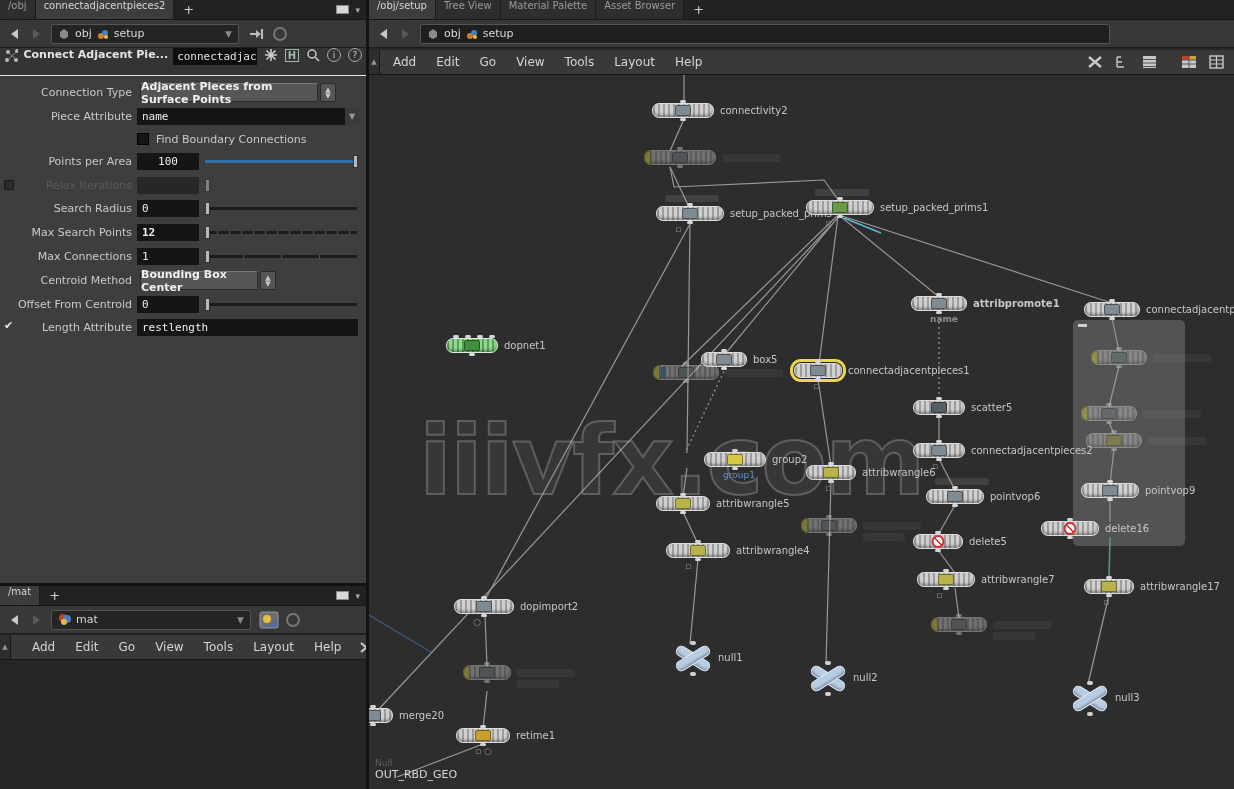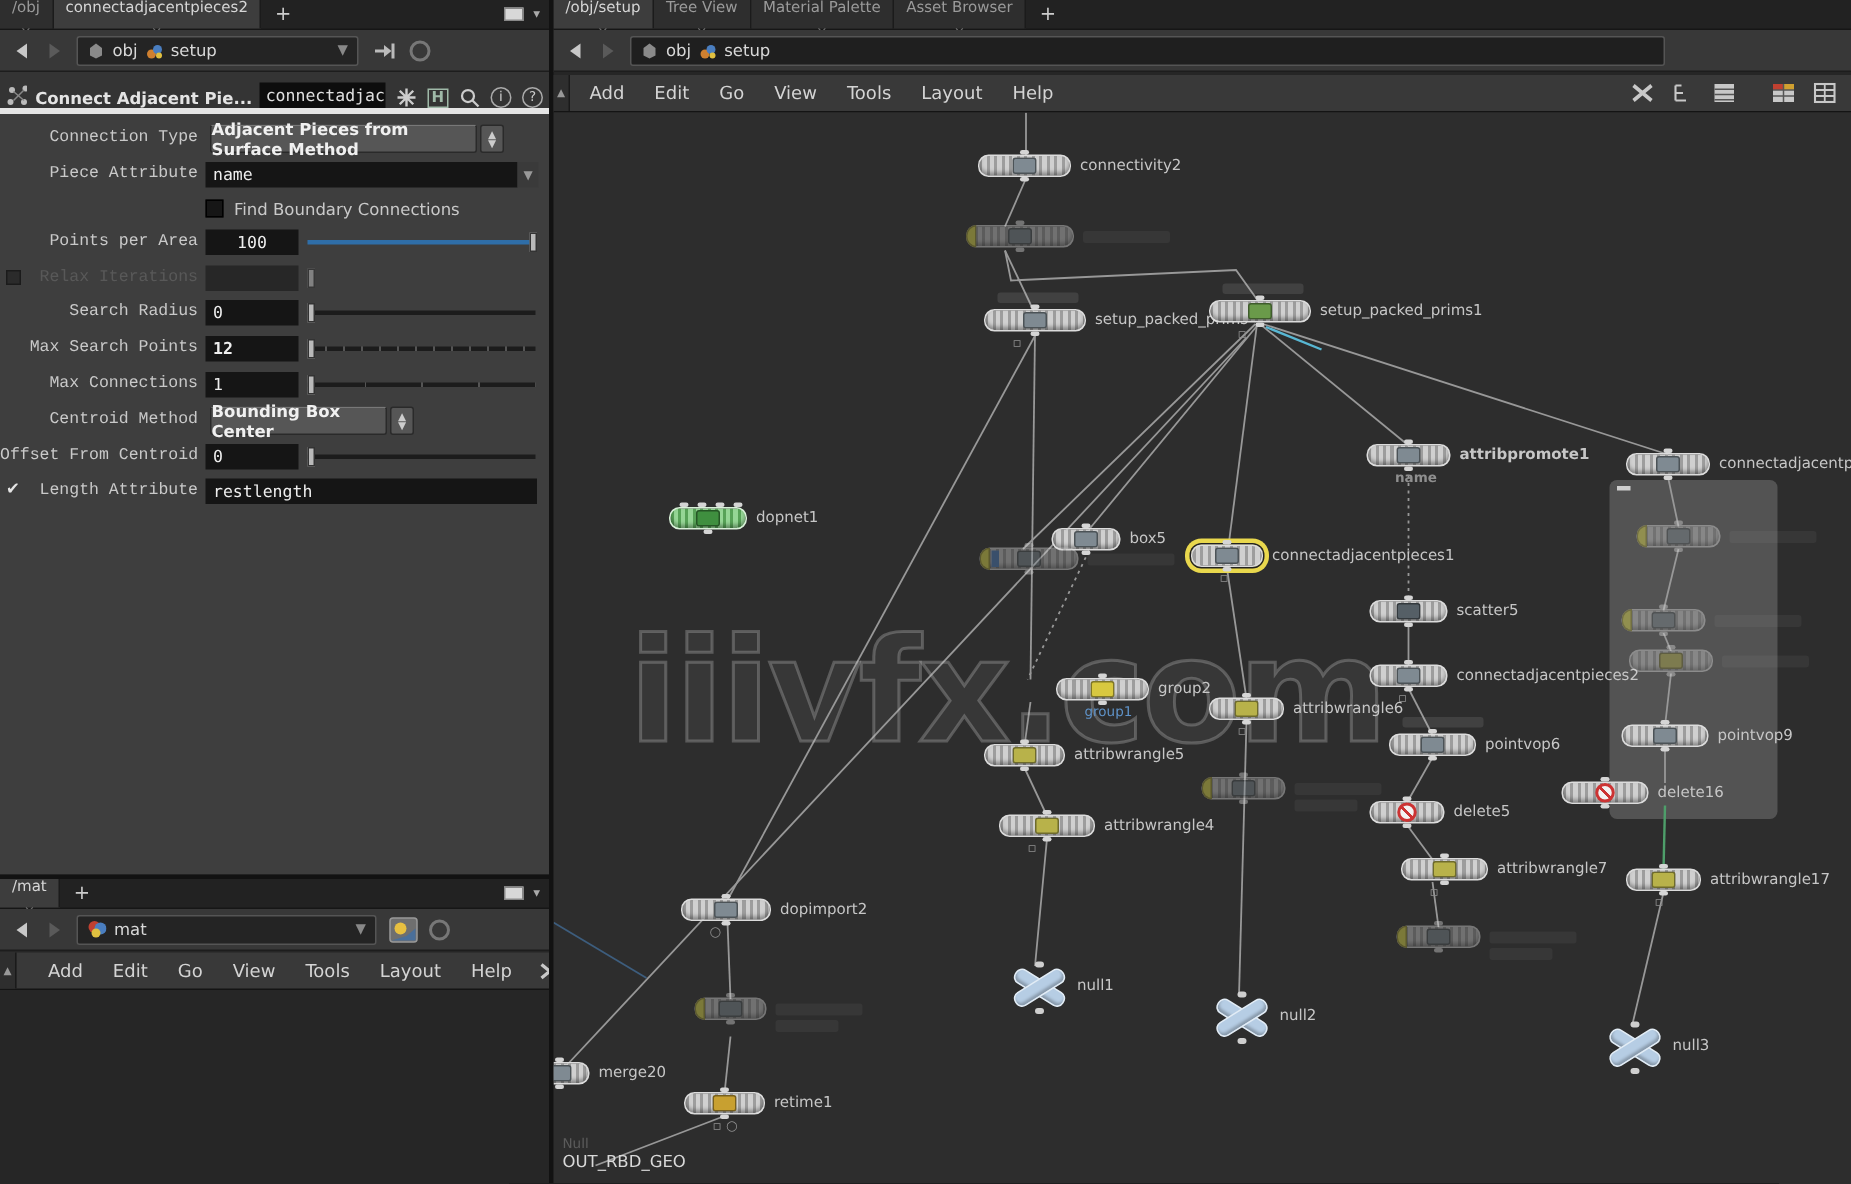--- a/index.html
+++ b/index.html
@@ -20,28 +20,28 @@
   .pathbar { position:absolute; left:0; right:0; height:28px; background:#383838; display:flex; align-items:center; border-bottom:1px solid #1d1d1d; }
   .navarrows { display:flex; align-items:center; gap:7px; padding:0 8px; }
   .pathfield { height:20px; background:#242424; border:1px solid #555; border-radius:2px; display:flex; align-items:center; gap:5px; padding:0 6px; color:#d8d8d8; font-size:11px; }
   .pathdrop { margin-left:auto; color:#888; font-size:9px; padding-left:8px; }
   .menubar { position:absolute; left:0; right:0; height:25px; background:#393939; display:flex; align-items:center; gap:2px; border-bottom:1px solid #141414; }
   .mi { padding:2px 10px; color:#d4d4d4; font-size:12px; }
   .ring { width:14px; height:14px; border:2px solid #777; border-radius:50%; }
 
   
   #ppane { position:absolute; left:0; top:0; width:366px; height:583px; background:#3e3e3e; overflow:hidden; }
-  #phdr { position:absolute; top:48px; left:0; right:0; height:28px; background:#343434; display:flex; align-items:flex-end; gap:5px; padding:0 4px; border-bottom:4px solid #e5e5e5; }
+  #phdr { position:absolute; top:48px; left:0; right:0; height:28px; background:#343434; display:flex; align-items:flex-start; gap:5px; padding:0 4px; border-bottom:1px solid #e5e5e5; }
   #phdr .ptitle { color:#e4e4e4; font-size:11px; font-weight:bold; white-space:nowrap; }
   .namefield { background:#0d0d0d; color:#e0e0e0; font-family:"DejaVu Sans Mono",monospace; font-size:11px; padding:2px 4px; width:102px; white-space:nowrap; overflow:hidden; }
   .hicons { display:flex; align-items:center; gap:7px; margin-left:2px; }
   .circ { width:14px; height:14px; border:1px solid #aaa; border-radius:50%; color:#ccc; font-size:9px; display:flex; align-items:center; justify-content:center; }
   #params { position:absolute; top:76px; left:0; right:0; bottom:0; }
   .prow { position:absolute; left:0; right:4px; height:20px; }
-  .plabel { position:absolute; left:0; top:3px; width:132px; text-align:right; color:#c9c9c9; font-size:11px; white-space:nowrap;font-family:Liberation Mono, monospace; }
+  .plabel { position:absolute; left:0; top:3px; width:132px; text-align:right; color:#c9c9c9; font-size:11px; white-space:nowrap; }
   .prow.dis .plabel { color:#6f6f6f; }
   .pfield { position:absolute; top:1px; height:17px; background:#151515; color:#eeeeee; font-family:"DejaVu Sans Mono",monospace; font-size:11px; padding:2px 5px; }
   .combo-arrow { position:absolute; top:1px; width:14px; height:17px; background:#3a3a3a; color:#999; font-size:8px; display:flex; align-items:center; justify-content:center; }
   .pmenu { position:absolute; top:0; height:19px; background:#565656; border:1px solid #2a2a2a; border-top-color:#787878; border-radius:2px; color:#f0f0f0; font-size:11px; font-weight:bold; display:flex; align-items:center; justify-content:center; }
   .stepper { position:absolute; top:0; width:16px; height:19px; background:#565656; border:1px solid #2a2a2a; border-radius:2px; color:#ccc; font-size:7px; display:flex; flex-direction:column; align-items:center; justify-content:center; line-height:6px; }
   .strack { position:absolute; top:8px; height:3px; background:#1c1c1c; }
   .strack.blue { background:#2f6ea8; }
   .strack.ticks { box-shadow:0 5px 0 -2px rgba(110,110,110,0.9); background:repeating-linear-gradient(90deg,#555 0 1px,#1c1c1c 1px 12px); }
   .strack.ticks2 { background:repeating-linear-gradient(90deg,#555 0 1px,#1c1c1c 1px 38px); }
   .shandle { position:absolute; top:3px; width:5px; height:13px; background:#b9b9b9; border:1px solid #333; }
@@ -171,21 +171,21 @@
           </svg>
         <span class="circ">i</span>
         <span class="circ">?</span>
       </div>
     </div>
 
     <div id="params">
 
       <div class="prow" style="top:7px;">
         <span class="plabel">Connection Type</span>
-        <div class="pmenu" style="left:140px; width:178px;">Adjacent Pieces from Surface Method</div>
+        <div class="pmenu" style="left:140px; width:178px;">Adjacent Pieces from Surface Points</div>
         <div class="stepper" style="left:320px;">
             <span>▲</span>
             <span>▼</span>
           </div>
       </div>
 
       <div class="prow" style="top:31px;">
         <span class="plabel">Piece Attribute</span>
         <div class="pfield" style="left:137px; width:208px;">name</div>
         <div class="combo-arrow" style="left:345px;">▼</div>
@@ -473,21 +473,21 @@
         </div>
         <div class="nd" style="width: 58px; left: 557px; top: 414px;">
           <span class="nic"></span>
           <span class="tbar"></span>
           <span class="lbl">pointvop6</span>
         </div>
         <div class="nd" style="width: 50px; left: 544px; top: 459px;">
           <span class="nic del"></span>
           <span class="lbl">delete5</span>
         </div>
-        <div class="nd" style="width: 58px; left: 565px; top: 497px;">
+        <div class="nd" style="width: 58px; left: 548px; top: 497px;">
           <span class="nic" style="background: rgb(184, 178, 74);"></span>
           <span class="lbl">attribwrangle7</span>
           <span class="sub">▫</span>
         </div>
         <div class="nd ghost" style="width: 56px; left: 562px; top: 542px;">
           <span class="flagy"></span>
           <span class="nic"></span>
           <span class="lbar"></span>
           <span class="lbar b2"></span>
         </div>

